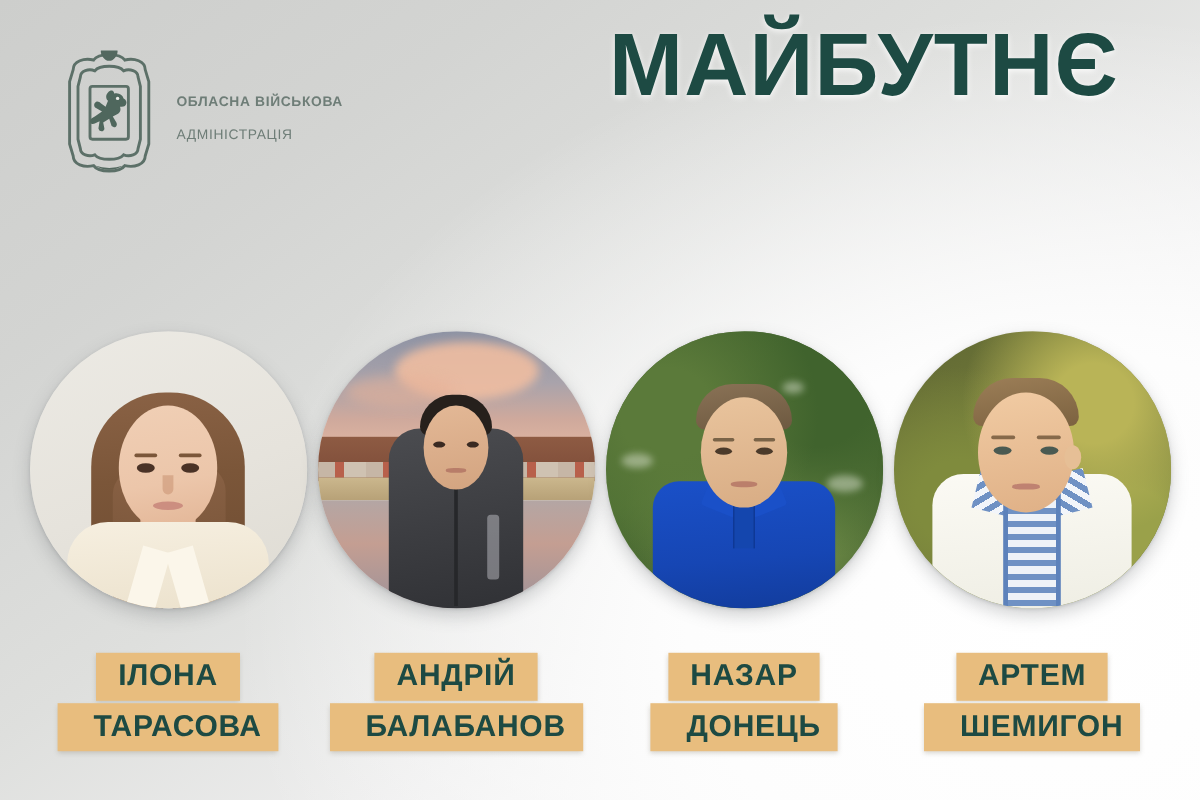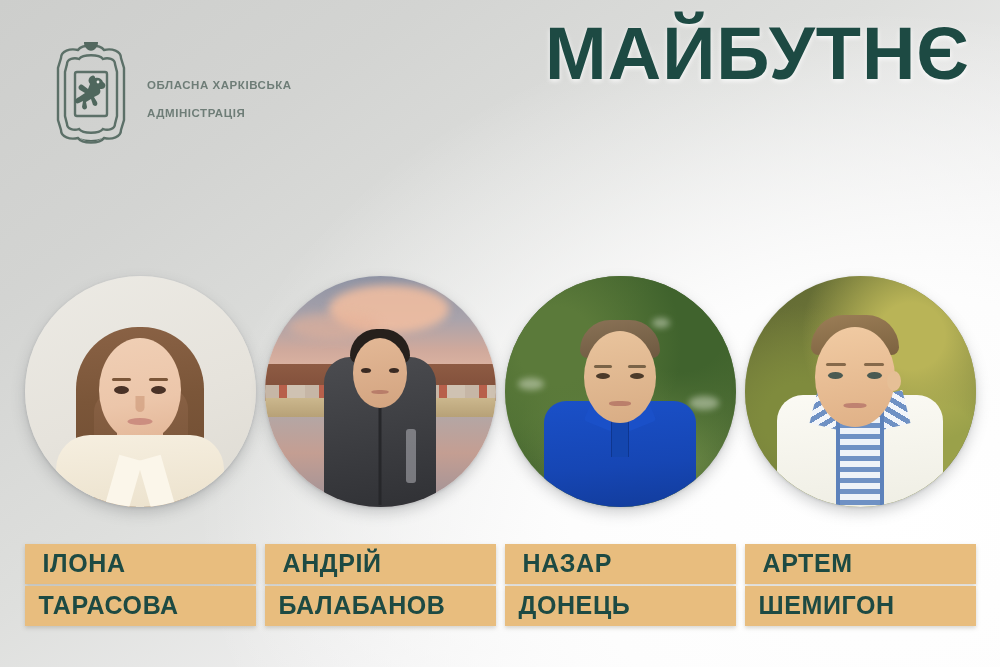--- a/index.html
+++ b/index.html
@@ -24,28 +24,28 @@
   .logo-text{line-height:1;padding-top:4px;}
   .logo-line1{
     font-size:22px;font-weight:700;letter-spacing:1.6px;
     color:#52635c;white-space:nowrap;
   }
   .logo-line2{
     font-size:11.5px;font-weight:700;letter-spacing:0.55px;
     color:#6e7d77;white-space:nowrap;margin-top:7px;
   }
   .logo-line3{
-    font-size:11.5px;font-weight:700;letter-spacing:0.55px;
+    font-size:11.5px;font-weight:400;letter-spacing:0.55px;
     color:#6e7d77;white-space:nowrap;margin-top:17px;
   }
 
   
   .headline{
     position:absolute;left:470px;top:18px;width:500px;
-    text-align:right;
+    text-align:center;
     color:#1d4a43;
     font-weight:800;
     font-size:74px;
     line-height:0.96;
     letter-spacing:1px;
     text-shadow:0 2px 5px rgba(255,255,255,0.85);
   }
   .headline .l1{display:block;}
   .headline .l2{display:block;margin-top:8px;}
 
@@ -191,34 +191,34 @@
   .p4 .eye.rgt{right:13px;}
   .p4 .mouth{position:absolute;left:50%;top:76px;transform:translateX(-50%);width:23px;height:5px;border-radius:40%;background:#bf8271;}
 
   
   .names{
     position:absolute;left:0;top:544px;width:1000px;
     display:flex;justify-content:center;align-items:flex-start;gap:9px;
   }
   .nameblock{
     width:231px;flex:0 0 auto;
-    display:flex;flex-direction:column;
+    display:flex;flex-direction:column;align-items:center;
   }
   .nameline{
     background:#e8bd7e;
     color:#1d4a43;
     font-weight:800;
     font-size:25px;
     letter-spacing:0.6px;
     line-height:1;
     padding:7px 18px 8px 18px;
     white-space:nowrap;
     box-shadow:0 2px 4px rgba(120,110,90,0.28);
   }
-  .nameline.second{margin-top:2px;padding-left:14px;padding-right:14px;}
+  .nameline.second{margin-top:2px;padding-left:30px;padding-right:14px;}
 </style>
 </head>
 <body>
 
 <div id="poster">
 
   <div class="logo-block">
     <span class="crest">
       <svg class="crest" viewBox="0 0 86 104" xmlns="http://www.w3.org/2000/svg">
         <g fill="none" stroke="#5c7068" stroke-width="2.4">
@@ -238,21 +238,21 @@
           <path d="M47 36 c4 -1 7 1 8 4 c2 1 3 3 2 5 c-1 2 -3 2 -5 2
                    c1 3 0 5 -2 6 l-4 2 l3 5 c1 2 0 4 -2 4 l-2 -1 l-2 -6
                    l-5 3 l1 5 c0 2 -2 3 -4 2 l-1 -2 l1 -6 l-4 2 c-2 1 -4 0 -4 -2
                    c0 -2 2 -3 4 -4 l6 -4 l-5 -3 c-2 -1 -2 -4 0 -5 c1 -1 3 0 4 1
                    l4 3 l2 -5 c-2 -2 -2 -5 0 -7 c2 -2 4 -2 5 0 Z"></path>
           <circle cx="50" cy="40" r="1.4" fill="#e9eae6"></circle>
         </g>
       </svg>
     </span>
     <div class="logo-text">
-      <div class="logo-line2">ОБЛАСНА ХАРКІВСЬКА</div>
+      <div class="logo-line2">ОБЛАСНА ВІЙСЬКОВА</div>
       <div class="logo-line3">АДМІНІСТРАЦІЯ</div>
     </div>
   </div>
 
   <div class="headline">
     <span class="l1">МАЙБУТНЄ</span>
   </div>
 
   <div class="portraits">
 

